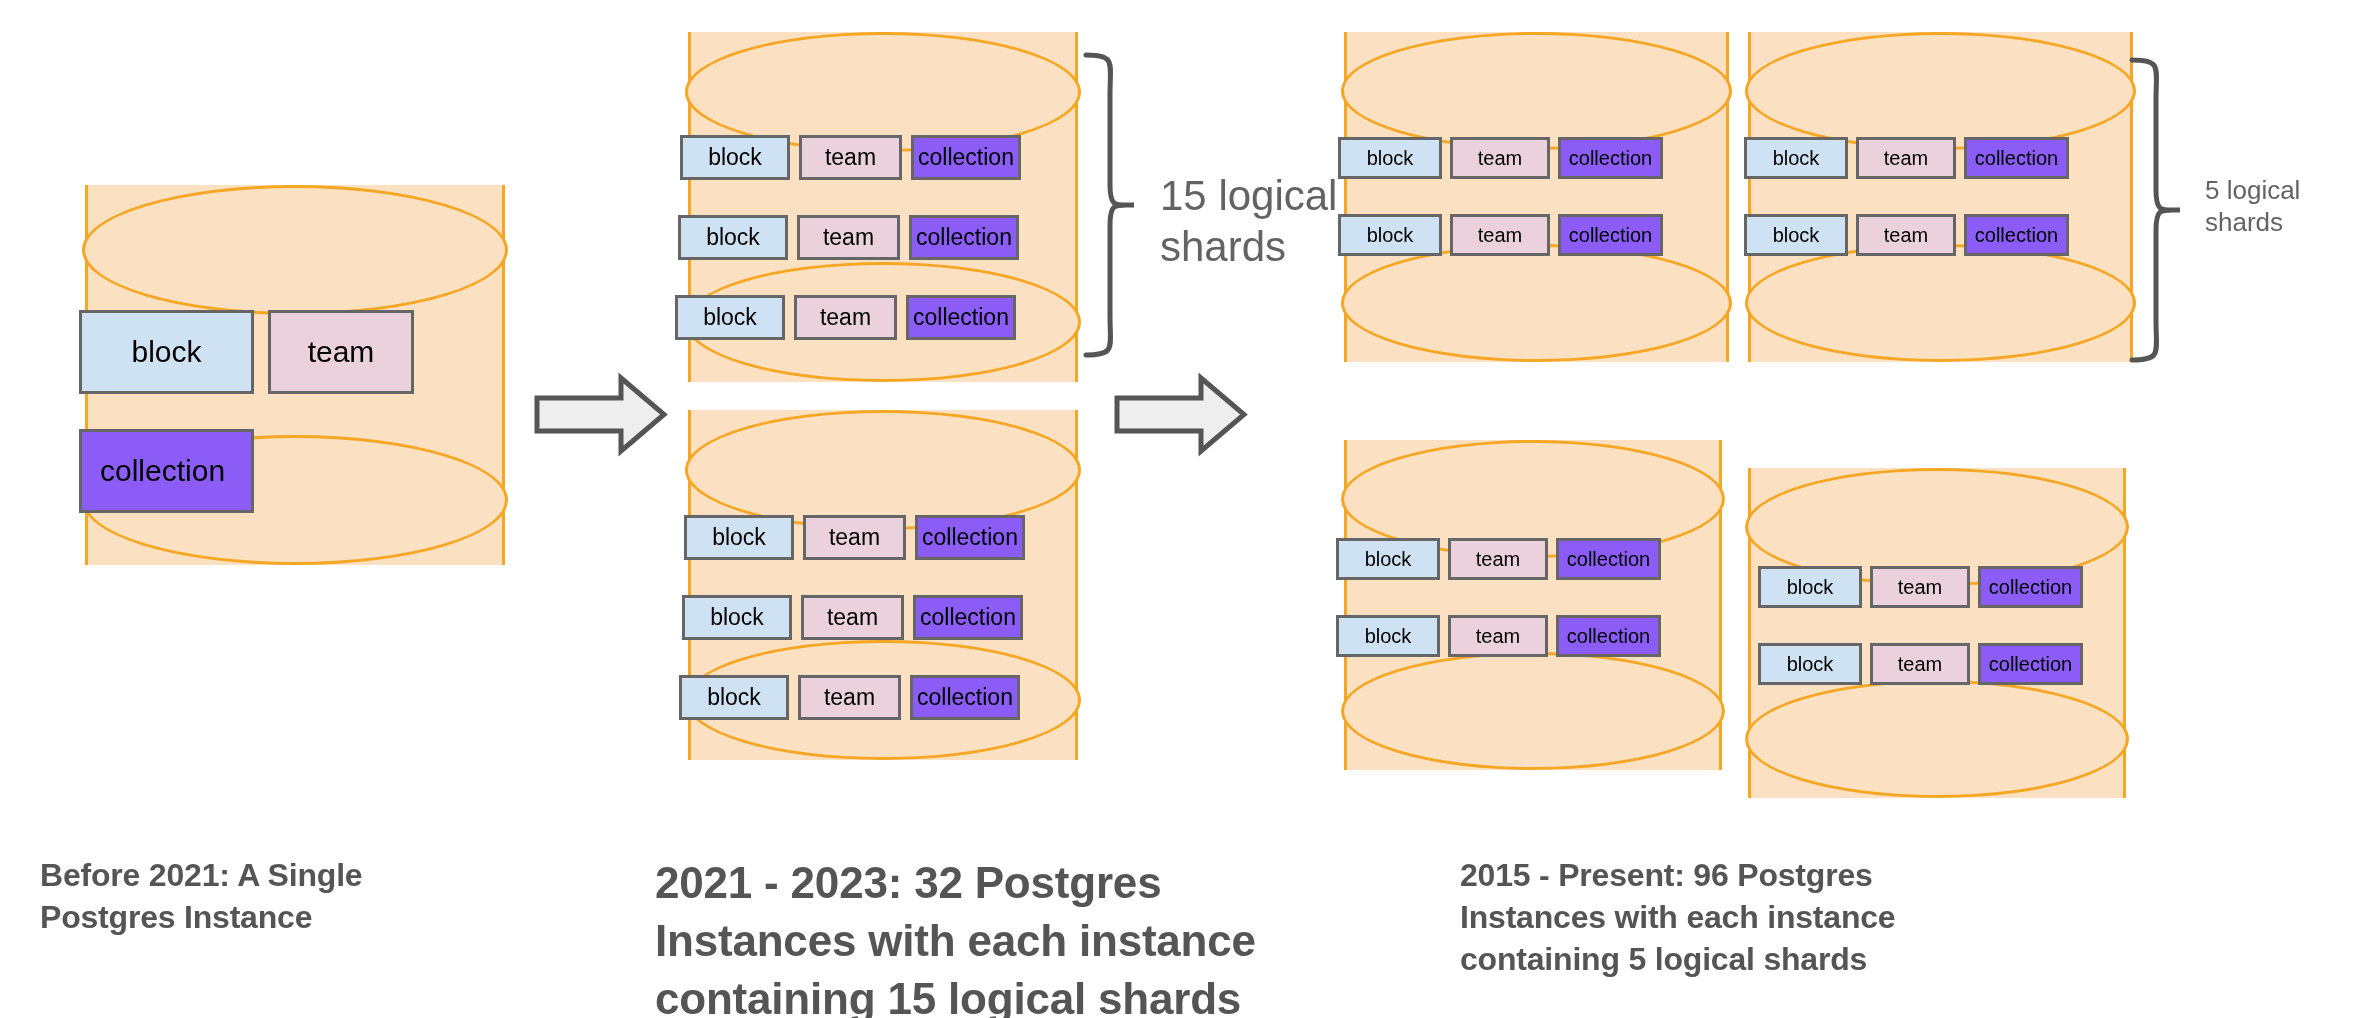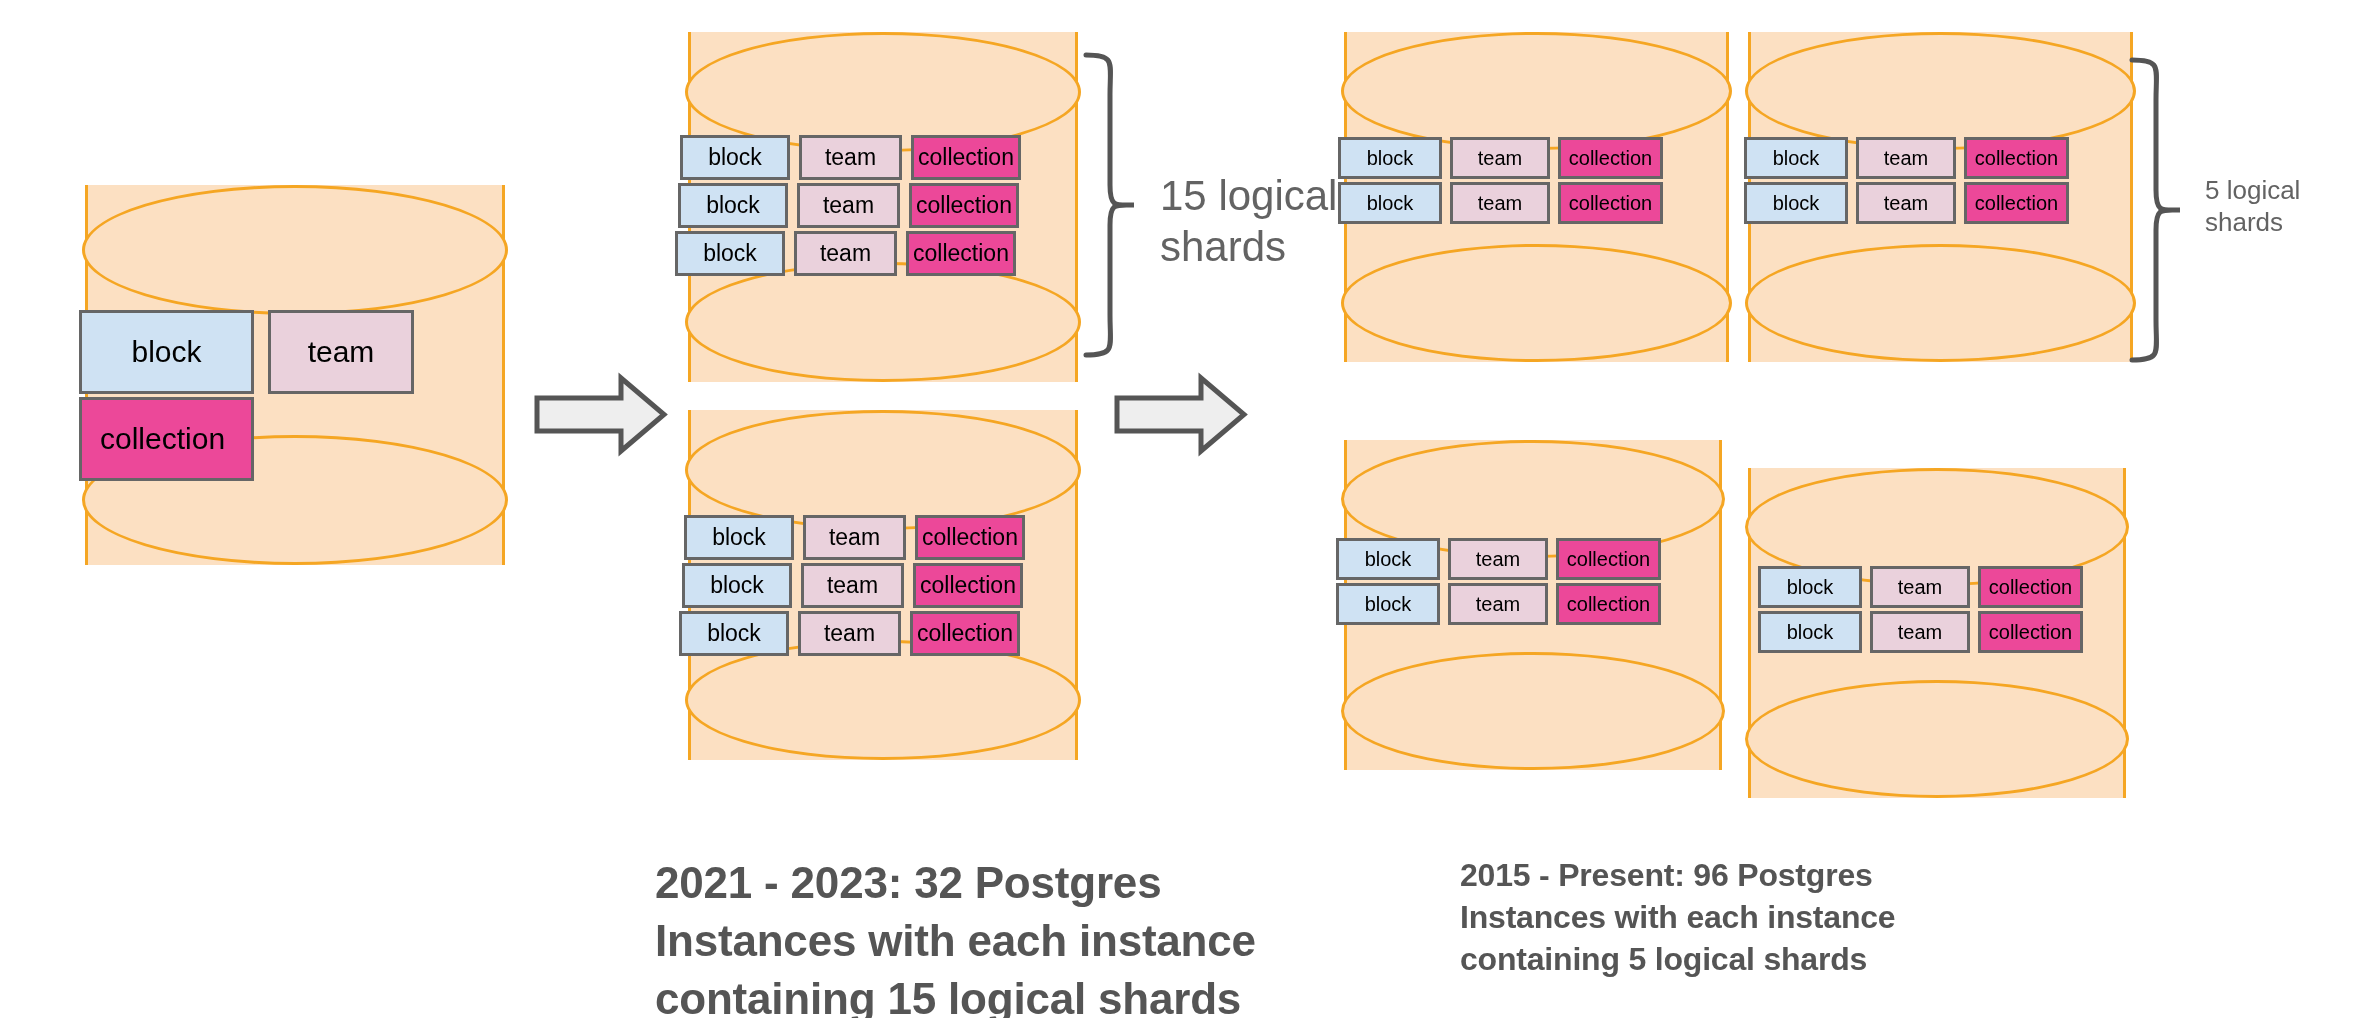--- a/index.html
+++ b/index.html
@@ -55,38 +55,39 @@
     background: #fce0c2;
     z-index: 0;
   }
 
   
   .shard-grid {
     position: absolute;
     z-index: 5;
     display: flex;
     flex-direction: column;
+    gap: 32px;
   }
   .shard-row {
     display: flex;
     align-items: flex-start;
   }
   .shard {
     box-sizing: border-box;
     border: 3px solid #666666;
     display: flex;
     align-items: center;
     justify-content: center;
     color: #000000;
     white-space: nowrap;
     line-height: 1;
   }
   .shard.block      { background: #cfe2f3; }
   .shard.team       { background: #ead1dc; }
-  .shard.collection { background: #ec4899; }
+  .shard.collection { background: #8b5cf6; }
 
   
   .arrow {
     position: absolute;
     z-index: 8;
   }
 
   
   .brace { position: absolute; z-index: 9; }
   .brace-label {
@@ -273,20 +274,22 @@
   </div>
 
   <div class="brace" style="left:2128px; top:55px; width:70px; height:310px;">
     <svg width="70" height="310" viewBox="0 0 70 310">
       <path d="M4,5 C34,5 28,12 28,45 L28,135 C28,158 34,155 52,155 C34,155 28,152 28,175 L28,265 C28,298 34,305 4,305" fill="none" stroke="#555555" stroke-width="5" stroke-linecap="round"></path>
     </svg>
   </div>
   <div class="brace-label" style="left:2205px; top:175px; font-size:26px;">5 logical
 shards</div>
 
+  <div class="caption" style="left:40px; top:854px; width:520px; font-size:32px;">Before 2021: A Single
+Postgres Instance</div>
 
   <div class="caption" style="left:655px; top:854px; width:620px; font-size:44px;">2021 - 2023: 32 Postgres
 Instances with each instance
 containing 15 logical shards</div>
 
   <div class="caption" style="left:1460px; top:854px; width:640px; font-size:32px;">2015 - Present: 96 Postgres
 Instances with each instance
 containing 5 logical shards</div>
 
 </div>

